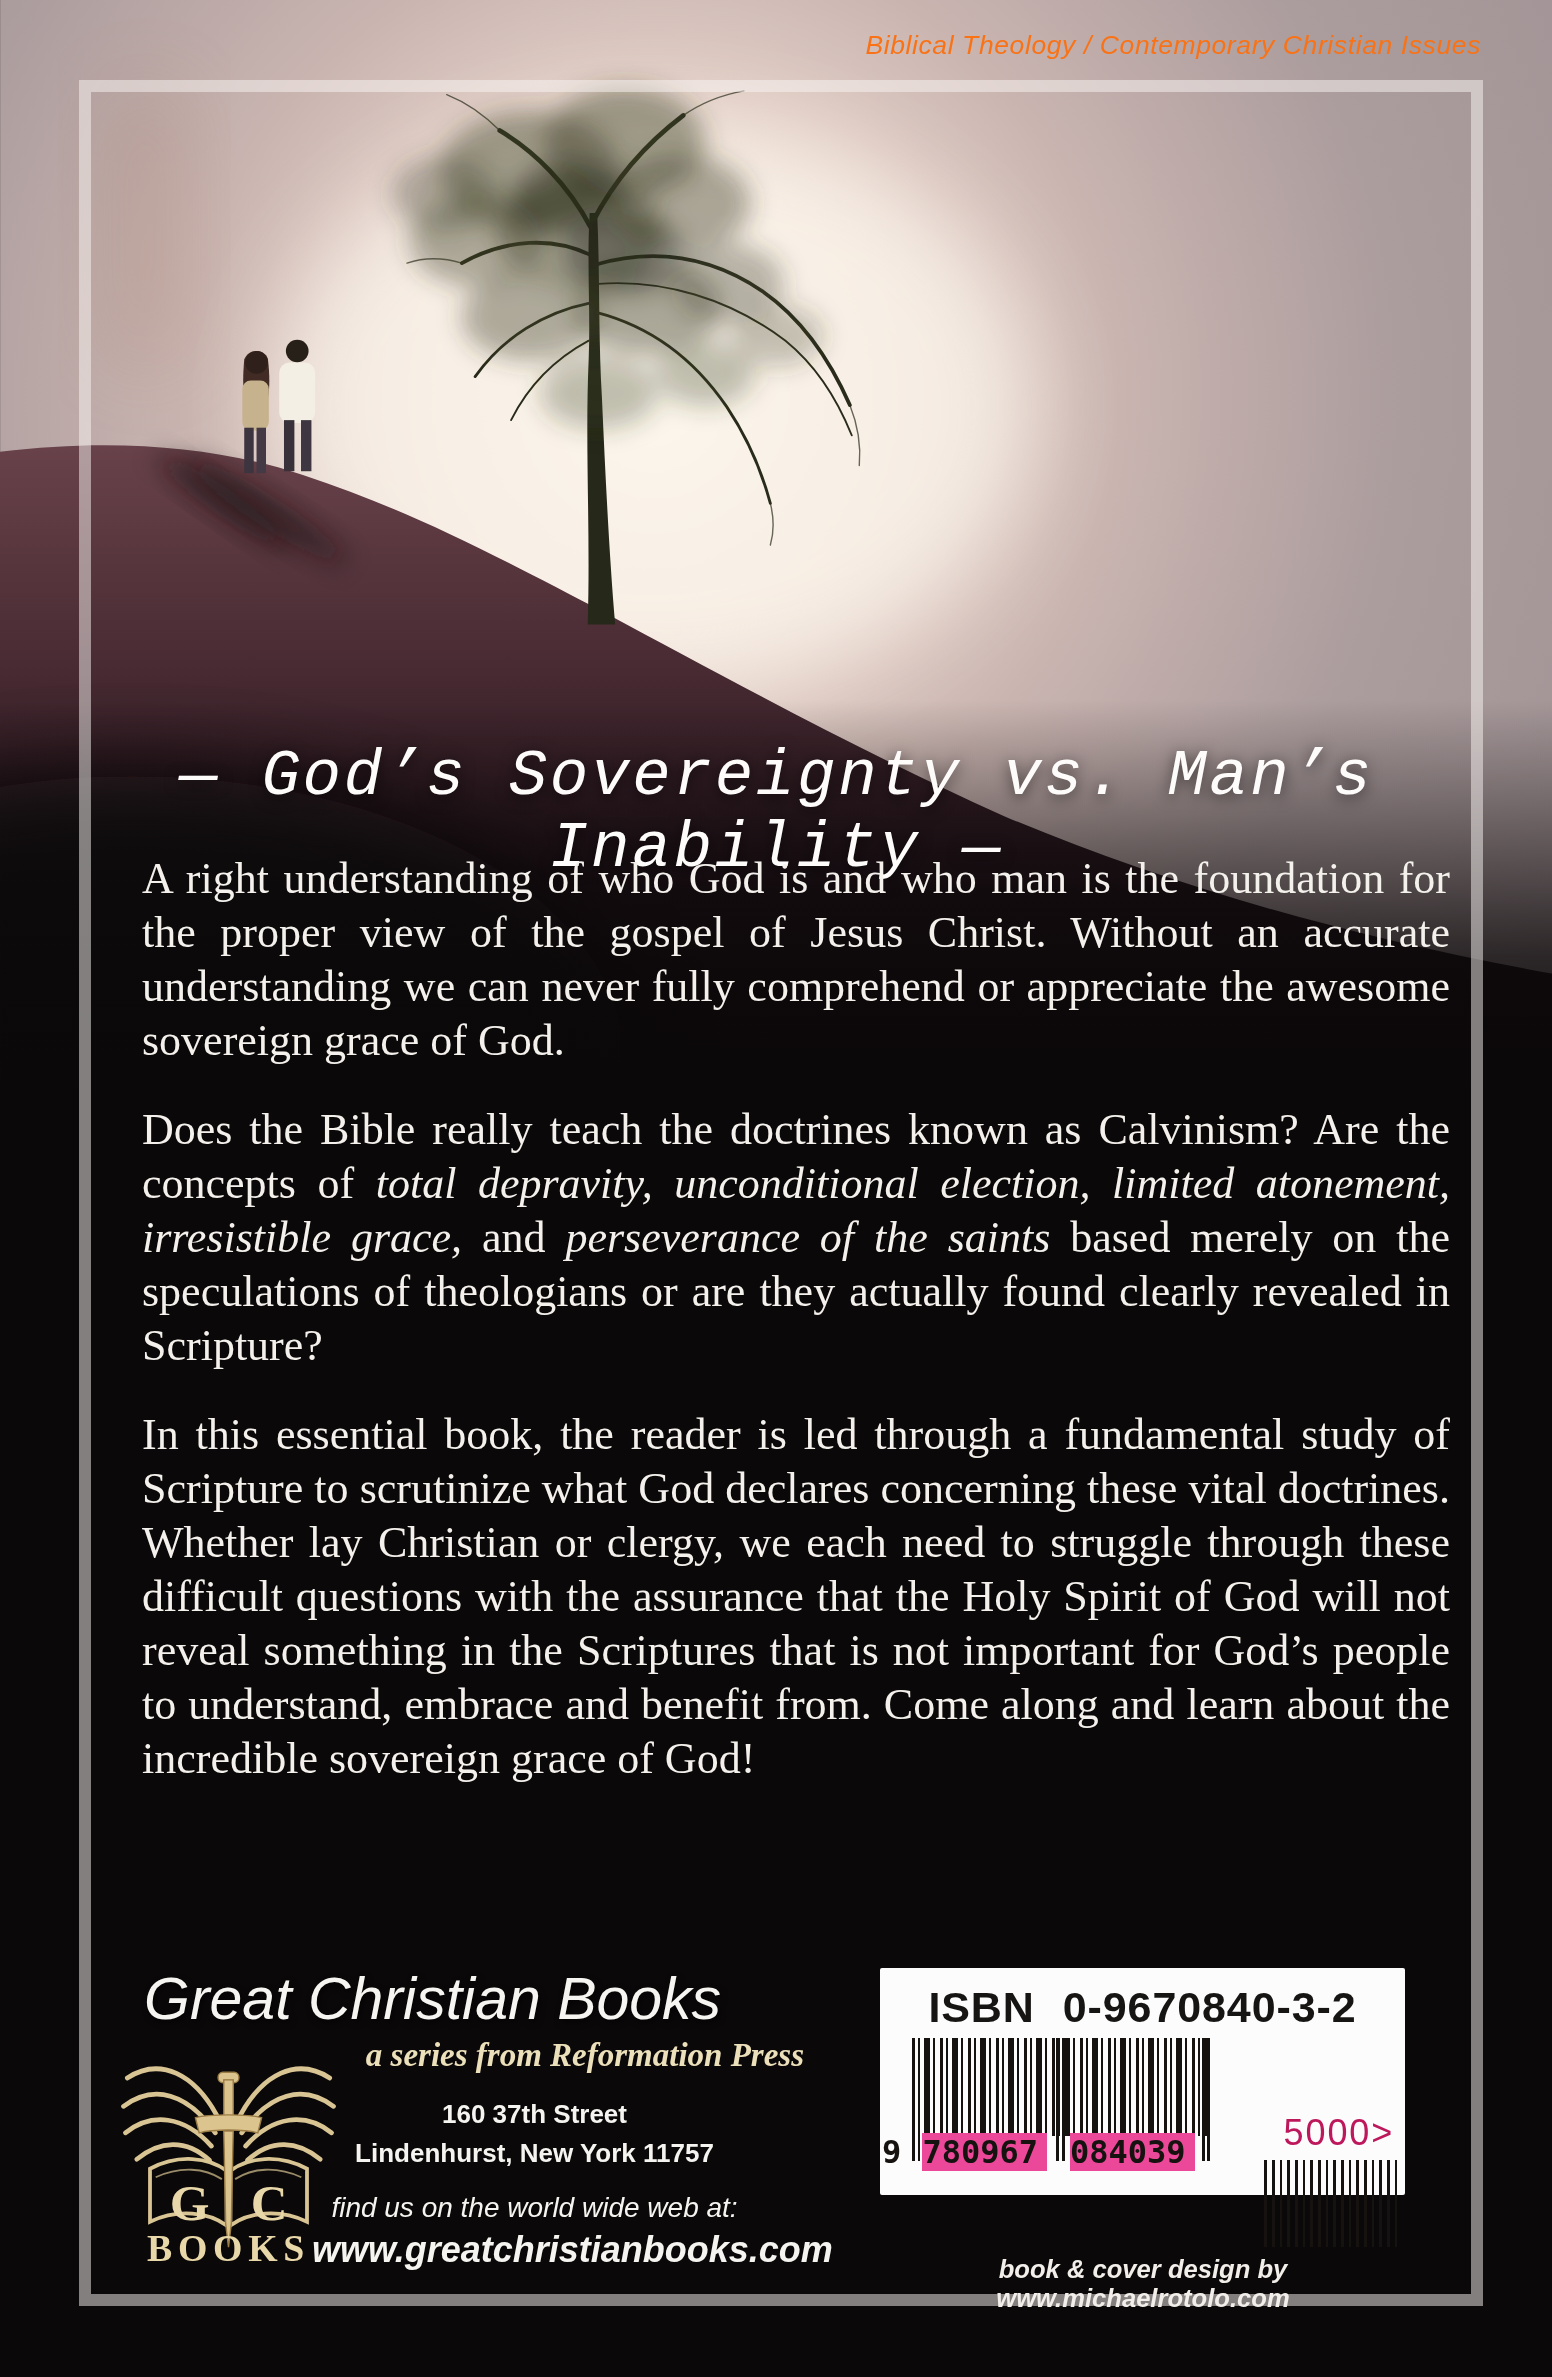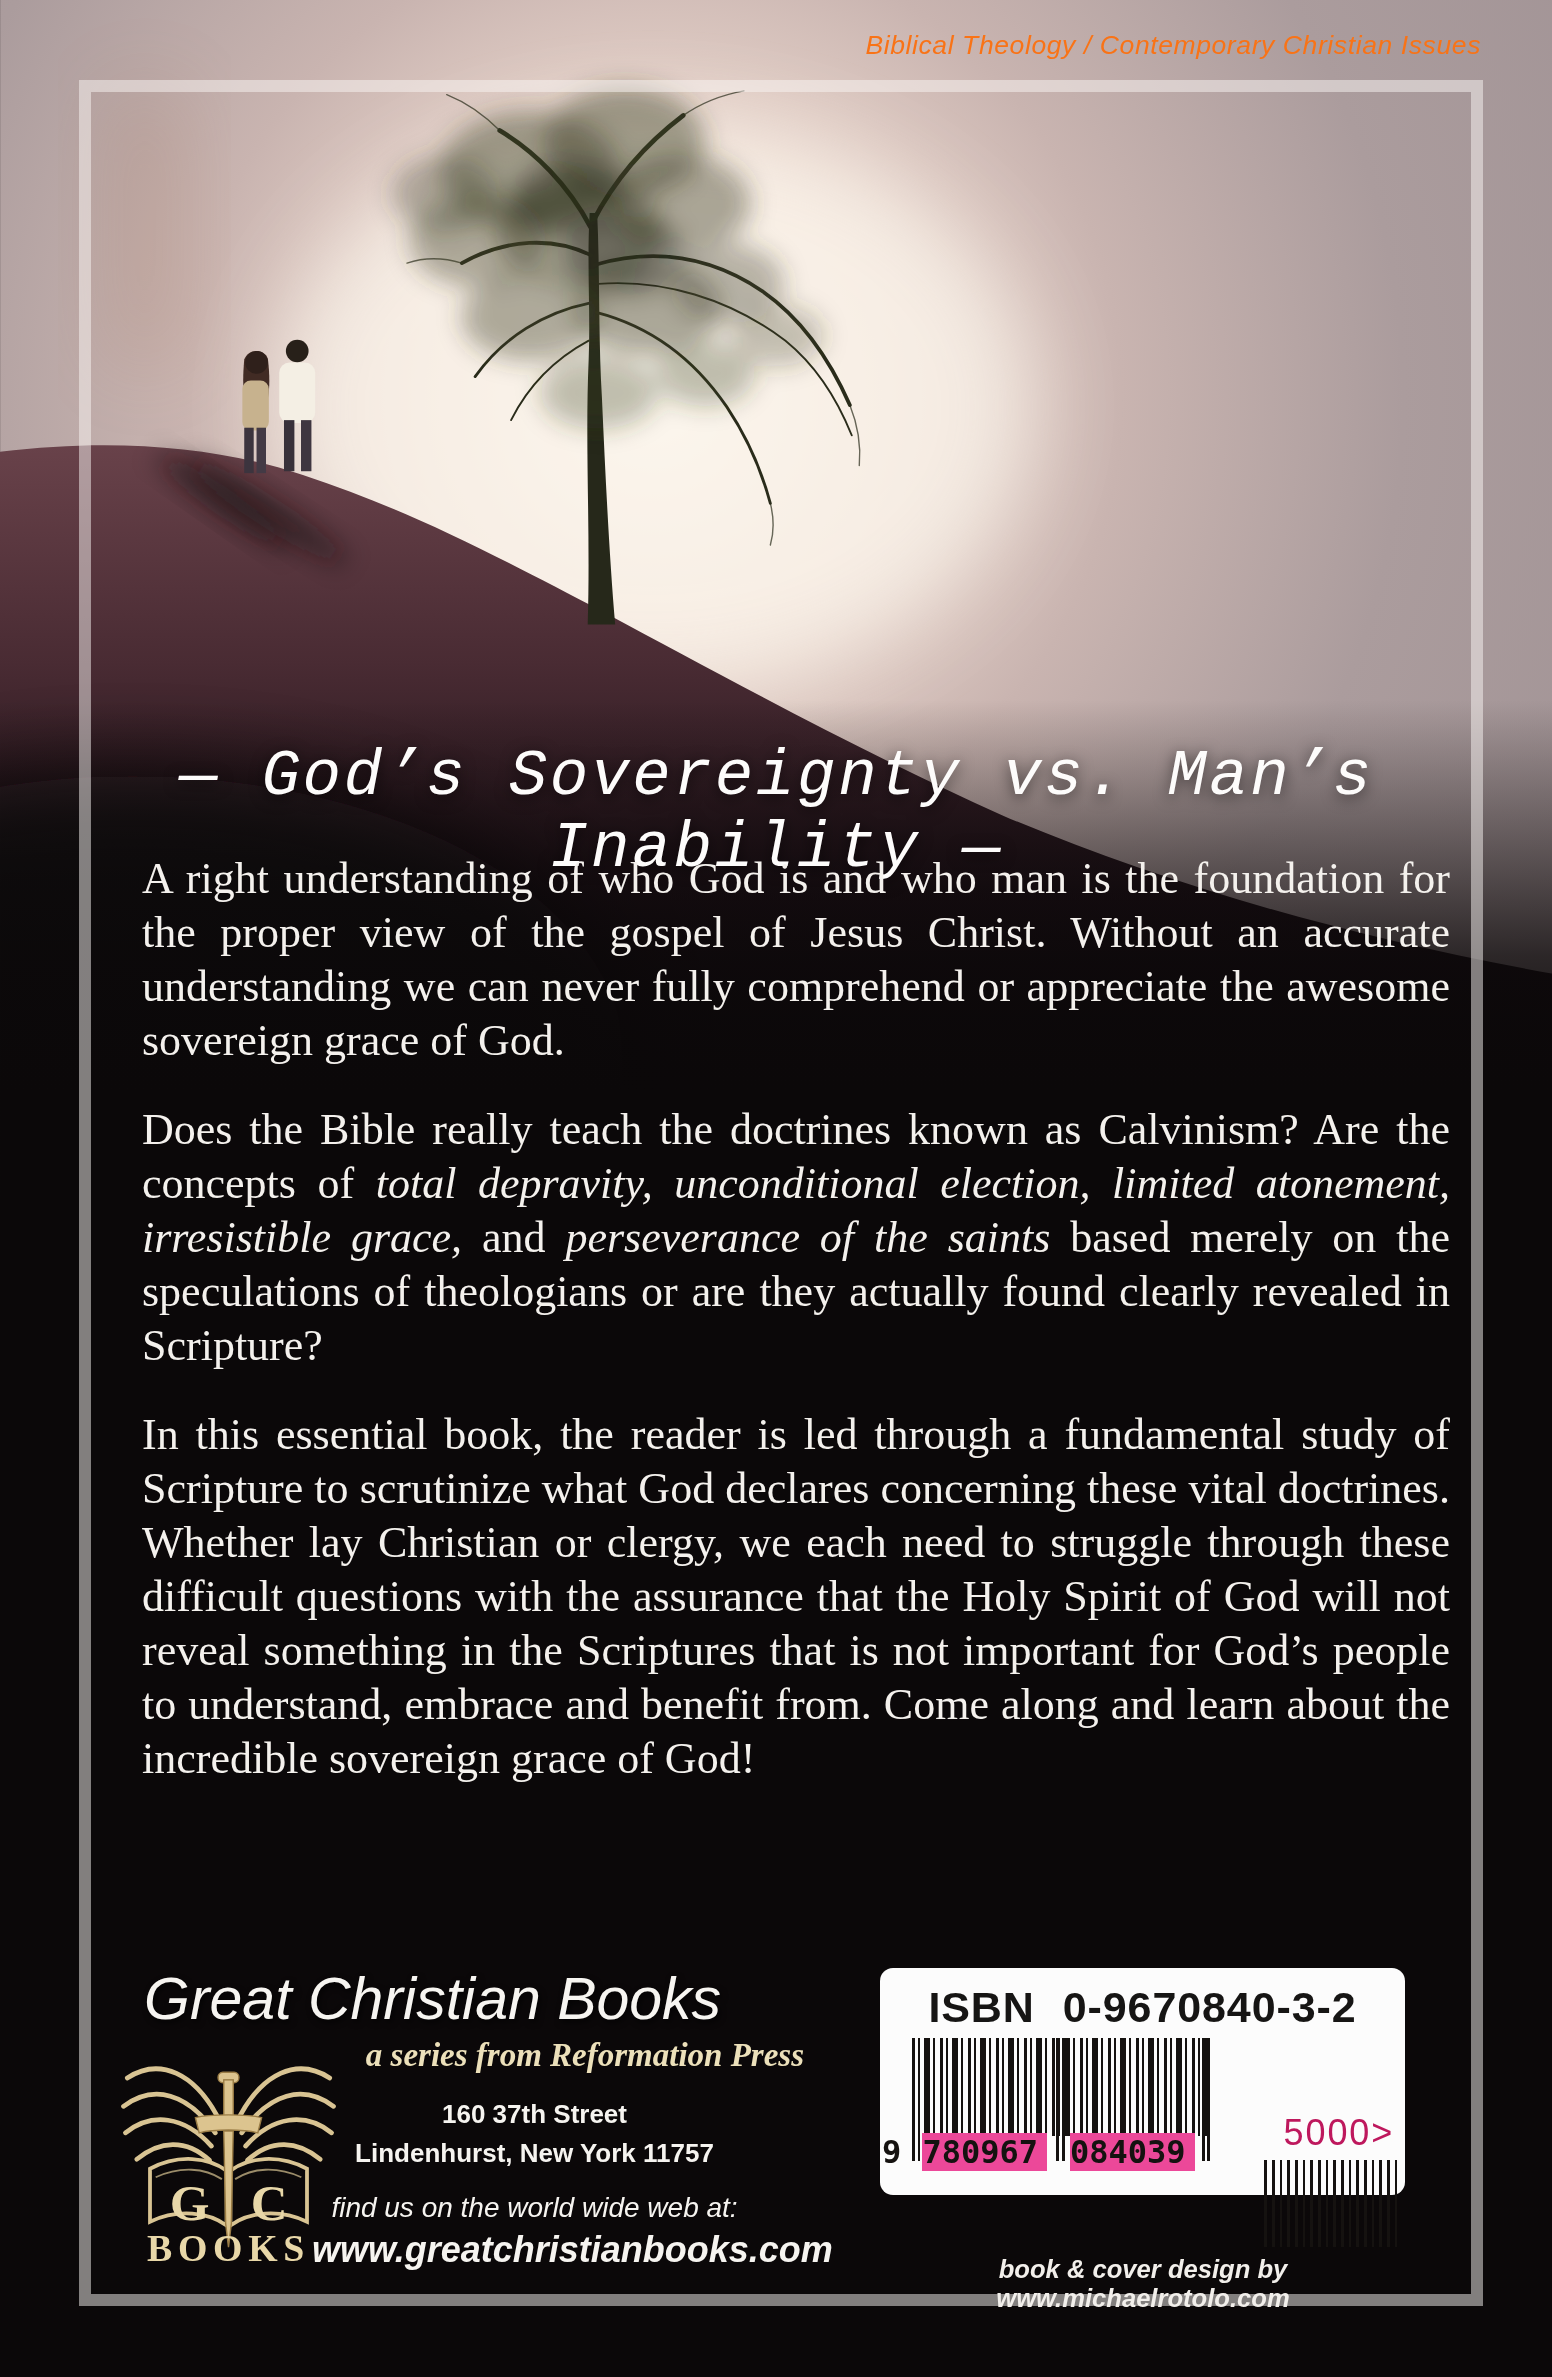--- a/index.html
+++ b/index.html
@@ -32,21 +32,21 @@
               font-family:"Liberation Serif",serif;font-weight:700;font-style:italic;
               font-size:33px;color:#ece0ba;}
   .contact{position:absolute;left:312px;top:2095px;width:445px;text-align:center;color:#f6f4f0;}
   .addr{font-weight:700;font-size:26px;line-height:39px;font-family:"Liberation Sans",sans-serif;}
   .web-lead{margin-top:19px;font-style:italic;font-size:28px;font-family:"Liberation Sans",sans-serif;}
   .website{margin-top:4.7px;font-style:italic;font-weight:700;font-size:36px;font-family:"Liberation Sans",sans-serif;}
 
   .logo{position:absolute;left:110px;top:2025px;}
 
   .isbn-box{position:absolute;left:880px;top:1968px;width:525px;height:227px;
-            background:#fcfcfc;border-radius:13px;color:#161514;}
+            background:#fcfcfc;border-radius:2px;color:#161514;}
   .isbn-line{display:flex;justify-content:center;gap:28px;padding-top:15px;
              font-weight:700;font-size:43px;letter-spacing:0.9px;font-family:"Liberation Sans",sans-serif;}
   .barcode-wrap{position:absolute;left:32px;top:70px;width:298px;height:140px;}
   .bars-main{position:absolute;left:0;top:0;width:298px;height:98px;
     background:repeating-linear-gradient(90deg,
       #151210 0px,#151210 2.8px,transparent 2.8px,transparent 5.7px,
       #151210 5.7px,#151210 7.6px,transparent 7.6px,transparent 12.3px,
       #151210 12.3px,#151210 18px,transparent 18px,transparent 21px,
       #151210 21px,#151210 23px,transparent 23px,transparent 28px);}
   .guard{position:absolute;top:0;width:2.8px;height:123px;background:#151210;}

